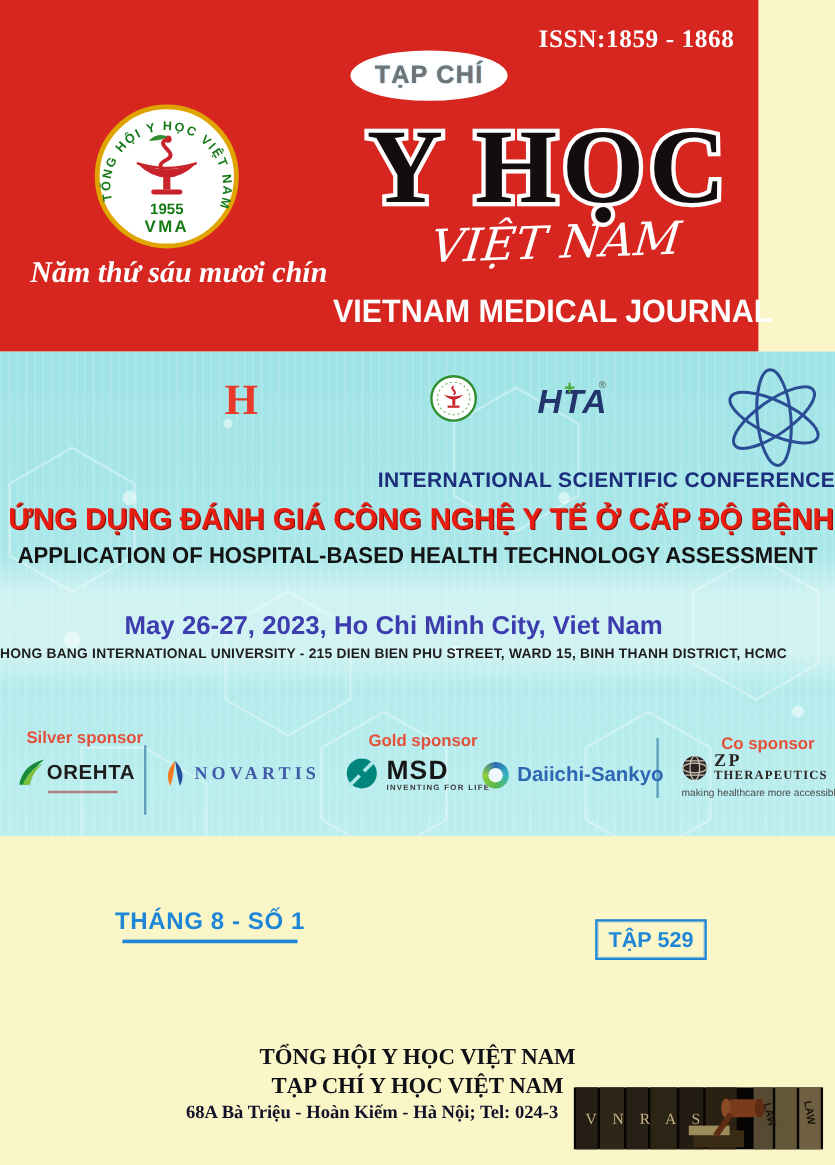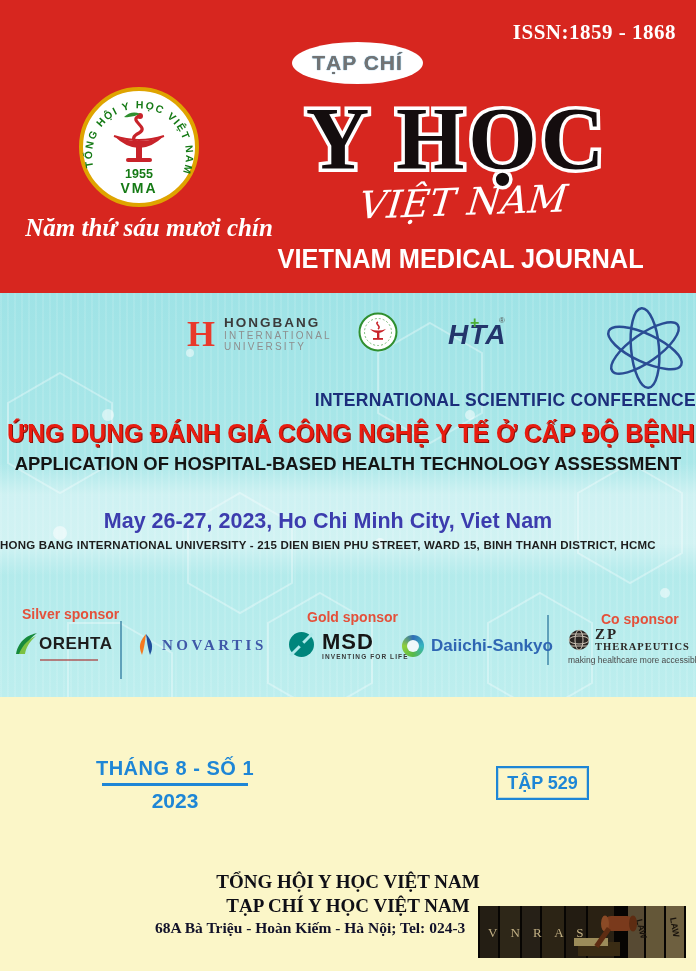--- a/index.html
+++ b/index.html
@@ -3,21 +3,21 @@
 <meta charset="utf-8">
 <style>
   * { margin: 0; padding: 0; box-sizing: border-box; }
   html,body { background:#555; }
   #page {
     position: relative; width: 696px; height: 971px; overflow: hidden;
     margin: 0 auto; background: #fbf6c8;
     font-family: "Liberation Sans", sans-serif;
   }
   
-  .masthead { position:absolute; left:0; top:0; width:696px; height:293px; background:#d7261f; }
+  .masthead { position:absolute; left:0; top:0; width:632px; height:293px; background:#d7261f; }
   .issn { position:absolute; right:20px; top:20px; color:#fff; font-family:"Liberation Serif",serif;
           font-weight:bold; font-size:21px; letter-spacing:0.5px; }
   .badge-oval { position:absolute; left:292px; top:42px; width:131px; height:42px; background:#fff;
           border-radius:50%; display:flex; align-items:center; justify-content:center; }
   .badge-oval span { color:#737373; font-weight:bold; font-size:21px; letter-spacing:1px;
           text-shadow:0 0 1px #1576ad; }
   .yhoc-svg { position:absolute; left:276px; top:84px; }
   .script-sub { position:absolute; left:356px; top:180px; width:215px; text-align:center;
           color:#fff; font-family:"DejaVu Serif",serif; font-style:italic; font-size:38px;
           transform:skewX(-8deg) rotate(-2deg); white-space:nowrap; }
@@ -170,25 +170,20 @@
         <ellipse cx="645" cy="55" rx="40" ry="14" transform="rotate(85 645 55)"></ellipse>
         <ellipse cx="645" cy="55" rx="40" ry="14" transform="rotate(145 645 55)"></ellipse>
       </g>
     </svg>
 
     <div class="logos-row">
       <div class="hongbang">
         <svg width="30" height="36" viewBox="0 0 30 36">
           <text x="15" y="30" text-anchor="middle" font-family="Liberation Serif, serif" font-weight="bold" font-size="36" fill="#e8392b">H</text>
         </svg>
-        <div class="hongbang-text">
-          <div class="l1">HONGBANG</div>
-          <div class="l2">INTERNATIONAL</div>
-          <div class="l3">UNIVERSITY</div>
-        </div>
       </div>
 
       <svg class="mini-vma" width="40" height="40" viewBox="0 0 40 40">
         <circle cx="20" cy="20" r="18.5" fill="#fff" stroke="#2f8f2f" stroke-width="2"></circle>
         <circle cx="20" cy="20" r="13.5" fill="none" stroke="#7fbf7f" stroke-width="1" stroke-dasharray="2 2"></circle>
         <path d="M12,17 Q20,25 28,17 Q20,20 12,17 Z" fill="#c8232a"></path>
         <rect x="19" y="20" width="2.4" height="6" fill="#c8232a"></rect>
         <rect x="15" y="26" width="10" height="1.8" fill="#c8232a"></rect>
         <path d="M20,10 C16,12 24,14 20,17" fill="none" stroke="#c8232a" stroke-width="1.6"></path>
       </svg>
@@ -262,21 +257,20 @@
         </div>
       </div>
       <div class="zp-tag">making healthcare more accessible</div>
     </div>
   </div>
 
   <div class="footer">
     <div class="issue-block">
       <div class="issue-l1">THÁNG 8 - SỐ 1</div>
       <div class="issue-rule"></div>
-      <div class="issue-year">2023</div>
     </div>
 
     <div class="volume-box">
       <span>TẬP 529</span>
     </div>
 
     <div class="org-line org1">TỔNG HỘI Y HỌC VIỆT NAM</div>
     <div class="org-line org2">TẠP CHÍ Y HỌC VIỆT NAM</div>
     <div class="addr-line">68A Bà Triệu - Hoàn Kiếm - Hà Nội; Tel: 024-3</div>
 

